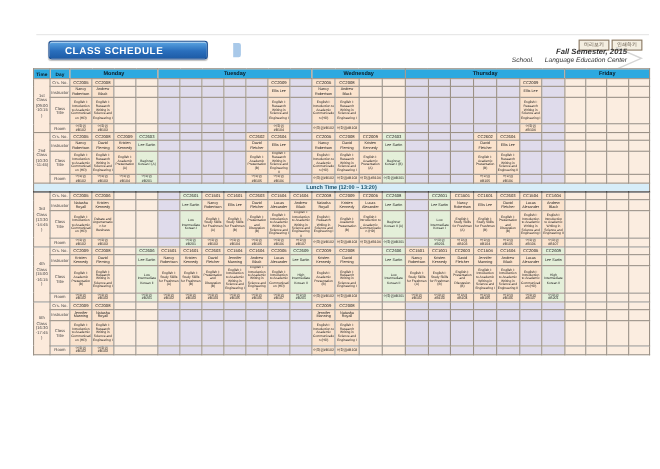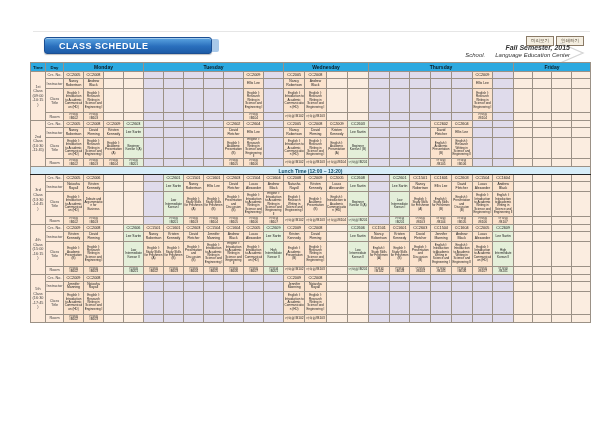--- a/index.html
+++ b/index.html
@@ -4,21 +4,21 @@
 <style>
   html,body{margin:0;padding:0;background:#ffffff;}
   .viewport{position:relative;width:600px;height:426px;background:#fff;overflow:hidden;
             font-family:"Liberation Sans", sans-serif;}
   .top-line{position:absolute;top:31px;left:33px;width:557px;border-top:1px solid #e6e6e6;}
   
   .top-buttons{position:absolute;top:36px;left:526px;display:flex;gap:2px;}
   .tbtn{border:1px solid #8a7a66;background:#f4eee0;color:#4a3f30;font-size:4.5px;
         line-height:6px;padding:1px 4px;cursor:pointer;box-shadow:inset 0 0 1px #fff;}
   
-  .banner{position:absolute;top:37px;left:44px;width:168px;height:17px;border-radius:3px;
+  .banner{position:absolute;top:37px;left:44px;width:145px;height:17px;border-radius:3px;
           background:linear-gradient(#5ba5e2,#2a6fbd 55%,#1d5ca7);border:1px solid #1b4f93;
           box-shadow:0 1px 1px rgba(0,0,0,.25), inset 0 1px 0 rgba(255,255,255,.45);
           color:#fff;font-weight:bold;font-size:9px;line-height:16px;letter-spacing:.5px;
           padding-left:14px;box-sizing:border-box;}
   .banner-fold{position:absolute;top:39px;left:212px;width:7px;height:13px;background:#a9c9e9;
           border-radius:0 2px 2px 0;}
   
   .meta{position:absolute;top:44px;right:30px;width:190px;text-align:right;color:#333;}
   .sem{font-style:italic;font-weight:bold;font-size:7px;}
   .school{font-style:italic;font-size:6px;margin-top:1px;}

